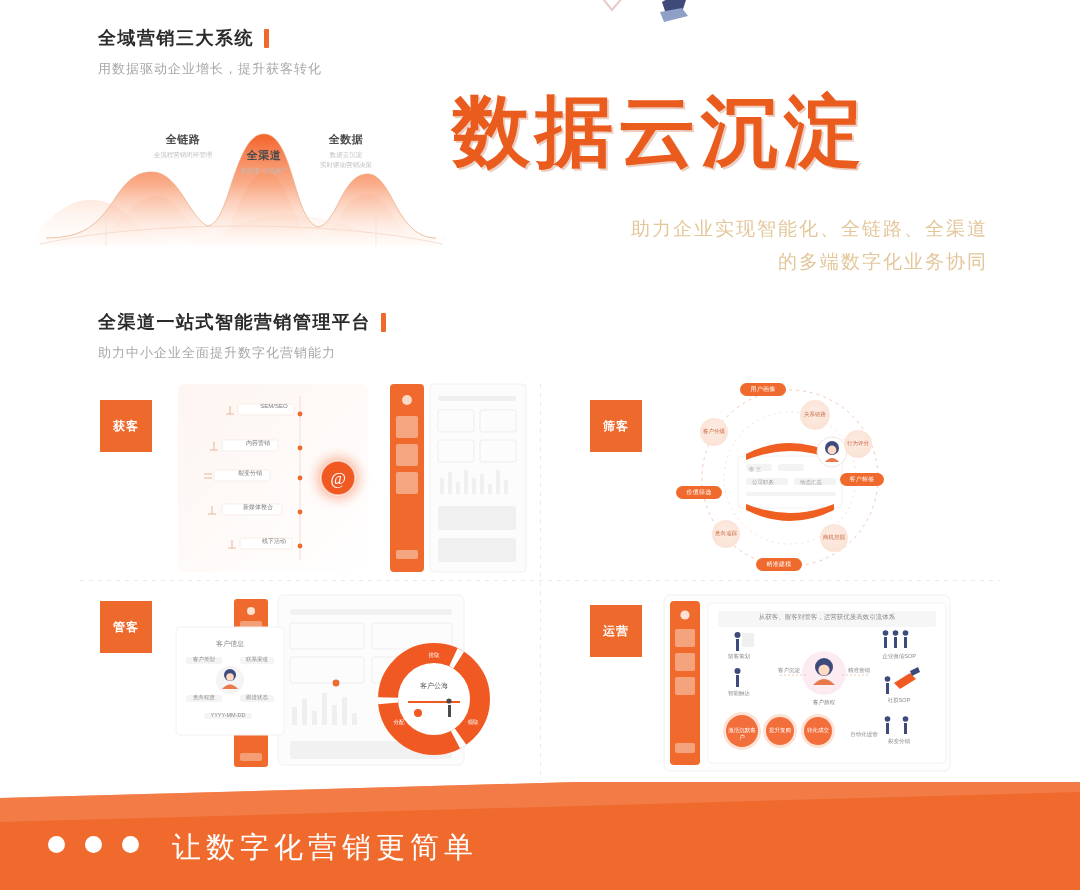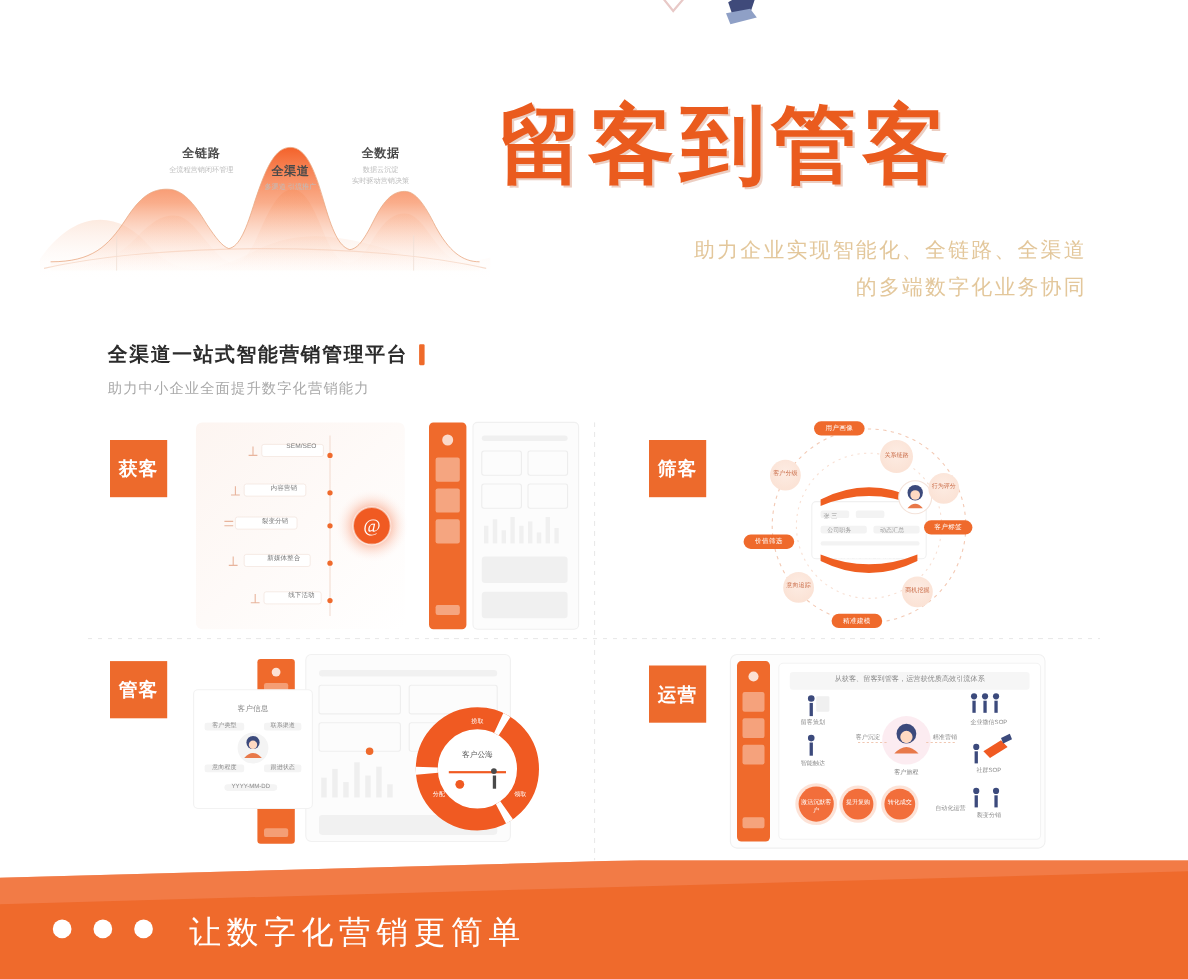--- a/index.html
+++ b/index.html
@@ -55,21 +55,21 @@
 
   .cell { position: absolute; width: 470px; height: 200px; }
   .cell.c1 { left: 0;   top: 0; }
   .cell.c2 { left: 490px; top: 0; }
   .cell.c3 { left: 0;   top: 205px; }
   .cell.c4 { left: 490px; top: 205px; }
 
   .badge {
     position: absolute; left: 40px; top: 22px;
     width: 52px; height: 52px; background: #ed6a2c;
-    color: #fff; font-size: 17px; font-weight: bold;
+    color: #fff; font-size: 12px; font-weight: bold;
     display: flex; align-items: center; justify-content: center;
     letter-spacing: 1px;
   }
   .cell.c3 .badge { top: 18px; }
   .art { position: absolute; left: 118px; top: 0; width: 350px; height: 200px; }
 
   .tag-pill {
     position: absolute; background: #ef6a2c; color: #fff;
     border-radius: 9px; font-size: 6px; display: flex;
     align-items: center; justify-content: center; white-space: nowrap;
@@ -98,20 +98,27 @@
 <div class="page">
 
   <div class="top-deco">
     <svg width="1080" height="26" viewBox="0 0 1080 26">
       <path d="M580 -30 L612 10 L646 -30" fill="none" stroke="#e8c9c7" stroke-width="2"></path>
       <path d="M662 2 l14 -8 l10 6 l-4 12 l-16 2 z" fill="#3f4a7a"></path>
       <path d="M660 12 l22 -4 l6 8 l-24 6 z" fill="#8fa0c6"></path>
     </svg>
   </div>
 
+  <div class="sec-head" style="left:98px; top:26px;">
+    <div class="sec-title">
+      <span>全域营销三大系统</span>
+      <span class="bar"></span>
+    </div>
+    <div class="sec-sub">用数据驱动企业增长，提升获客转化</div>
+  </div>
 
   <div class="mtn-wrap">
     <svg width="410" height="165" viewBox="0 0 410 165">
       <defs>
         <linearGradient id="gMain" x1="0" y1="0" x2="0" y2="1">
           <stop offset="0%" stop-color="#f4622a"></stop>
           <stop offset="45%" stop-color="#f89264" stop-opacity=".75"></stop>
           <stop offset="100%" stop-color="#fff0e7" stop-opacity=".15"></stop>
         </linearGradient>
         <linearGradient id="gSide" x1="0" y1="0" x2="0" y2="1">
@@ -170,21 +177,21 @@
       <div class="pl-t">全渠道</div>
       <div class="pl-s">多渠道 引流推广</div>
     </div>
     <div class="peak-label" style="left:250px; top:36px; width:120px;">
       <div class="pl-t">全数据</div>
       <div class="pl-s" style="white-space:pre-line;">数据云沉淀
 实时驱动营销决策</div>
     </div>
   </div>
 
-  <div class="hero-title">留客到管客</div>
+  <div class="hero-title">数据云沉淀</div>
   <div class="hero-sub">
     <div>助力企业实现智能化、全链路、全渠道</div>
     <div>的多端数字化业务协同</div>
   </div>
 
   <div class="sec-head" style="left:98px; top:310px;">
     <div class="sec-title">
       <span>全渠道一站式智能营销管理平台</span>
       <span class="bar"></span>
     </div>

